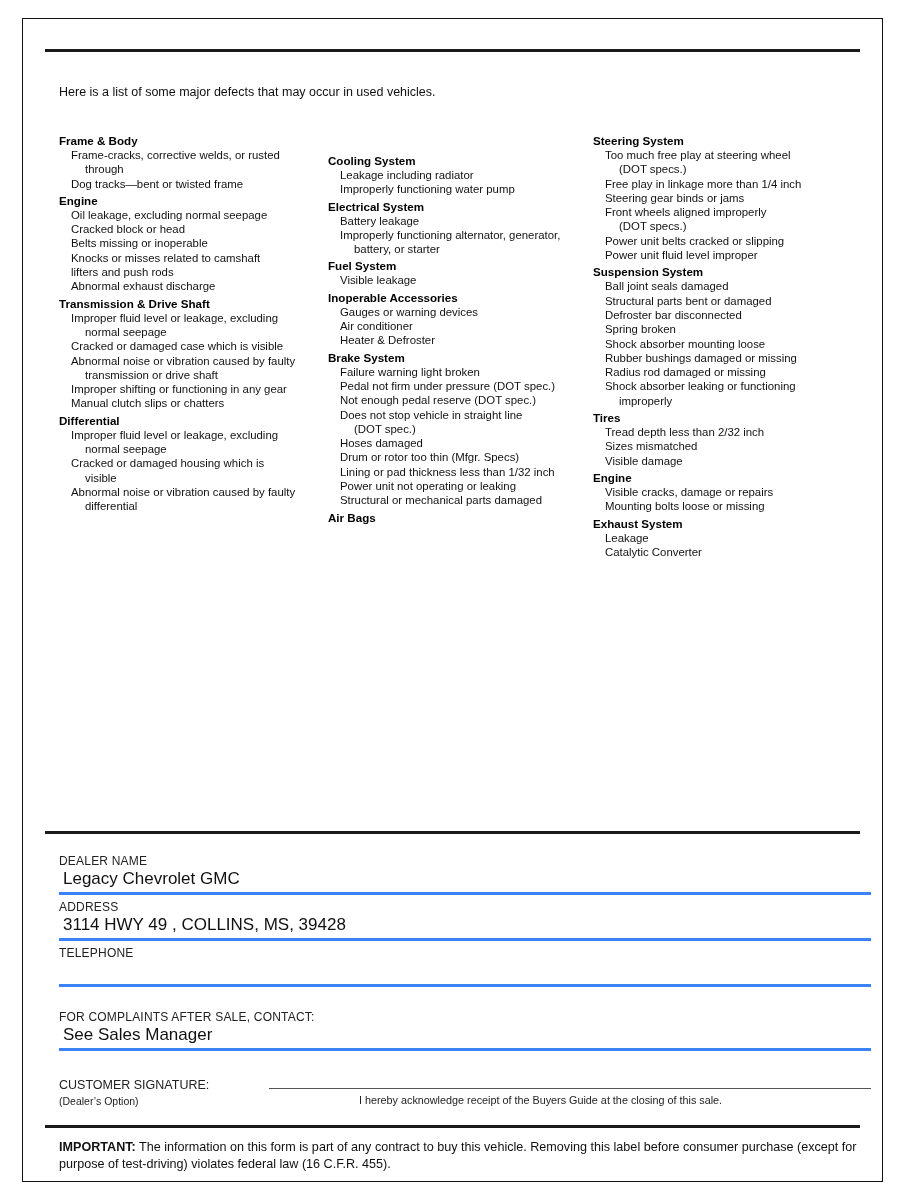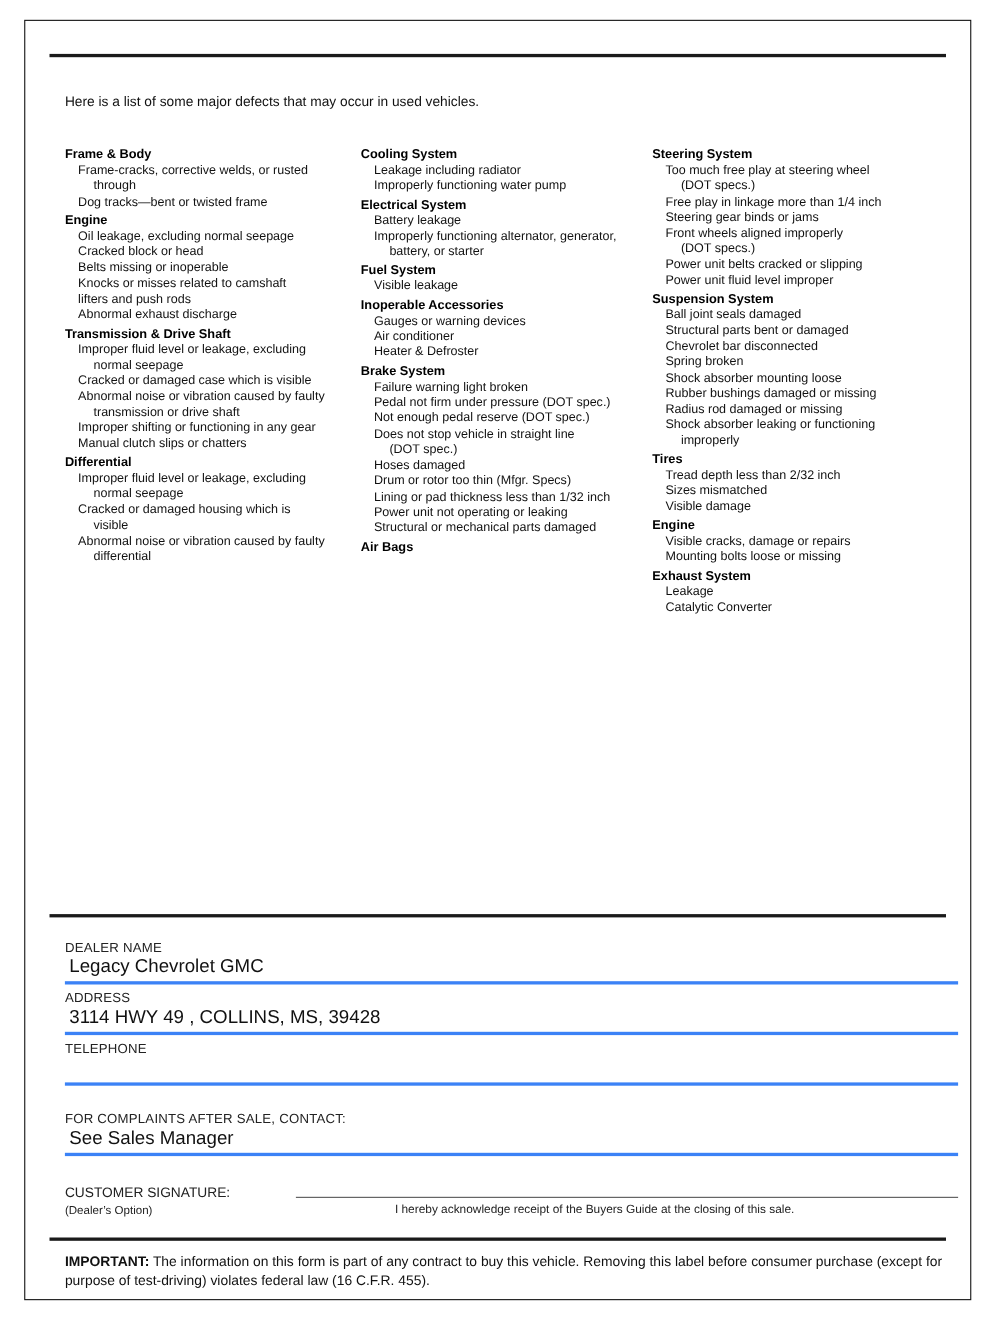--- a/index.html
+++ b/index.html
@@ -53,21 +53,21 @@
     top: 112px;
     width: 790px;
     display: flex;
     gap: 0px;
   }
   .col {
     width: 263px;
     box-sizing: border-box;
     padding-right: 14px;
   }
-  .col.c2 { padding-left: 6px; }
+  .col.c2 { padding-left: 6px; margin-top: 20px; }
   .col.c3 { padding-left: 8px; }
 
   .grp { margin-bottom: 1px; }
   .grp-title {
     font-size: 11.6px;
     font-weight: bold;
     color: #000;
     line-height: 15px;
     margin-top: 2px;
   }
@@ -264,21 +264,21 @@
             <div class="item">Steering gear binds or jams</div>
             <div class="item">Front wheels aligned improperly</div>
             <div class="item ind">(DOT specs.)</div>
             <div class="item">Power unit belts cracked or slipping</div>
             <div class="item">Power unit fluid level improper</div>
           </div>
           <div class="grp">
             <div class="grp-title">Suspension System</div>
             <div class="item">Ball joint seals damaged</div>
             <div class="item">Structural parts bent or damaged</div>
-            <div class="item">Chevrolet bar disconnected</div>
+            <div class="item">Defroster bar disconnected</div>
             <div class="item">Spring broken</div>
             <div class="item">Shock absorber mounting loose</div>
             <div class="item">Rubber bushings damaged or missing</div>
             <div class="item">Radius rod damaged or missing</div>
             <div class="item">Shock absorber leaking or functioning</div>
             <div class="item ind">improperly</div>
           </div>
           <div class="grp">
             <div class="grp-title">Tires</div>
             <div class="item">Tread depth less than 2/32 inch</div>

